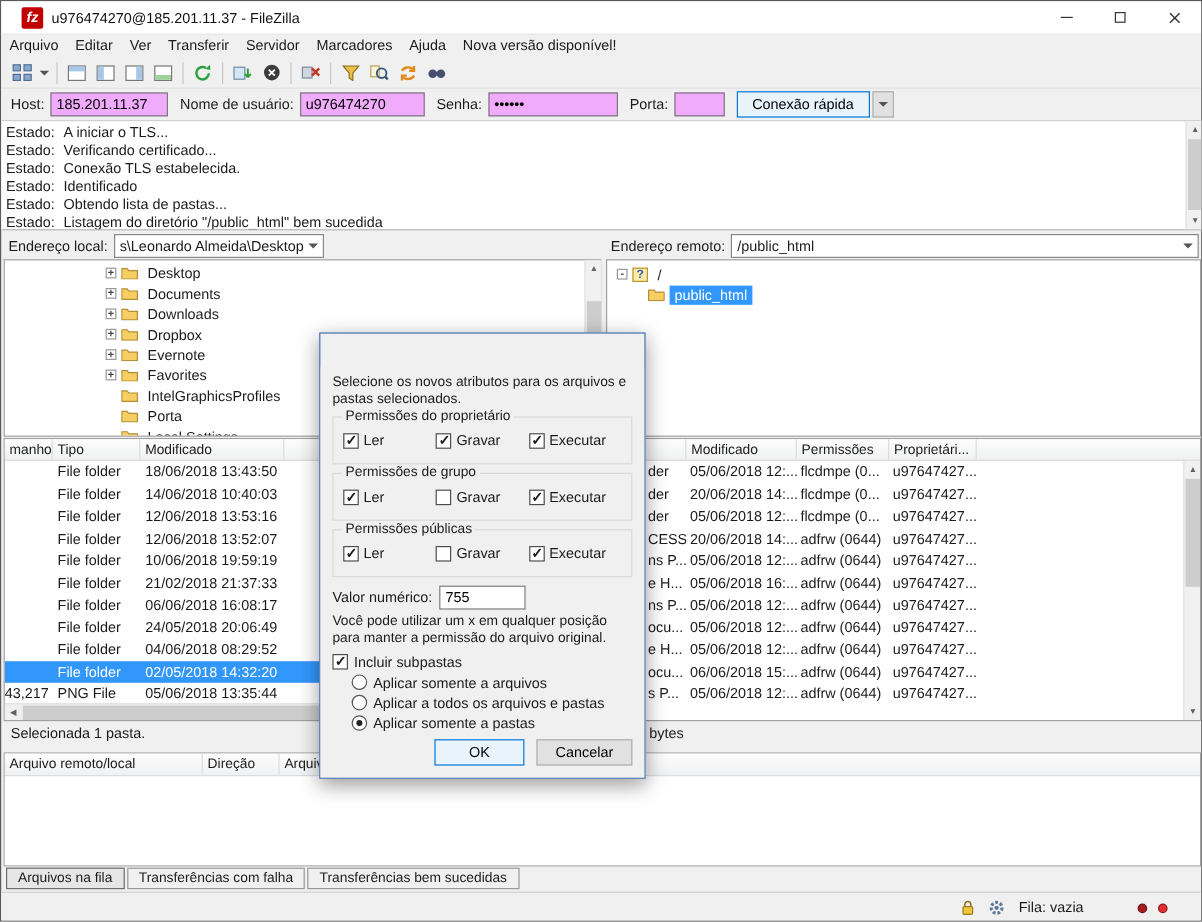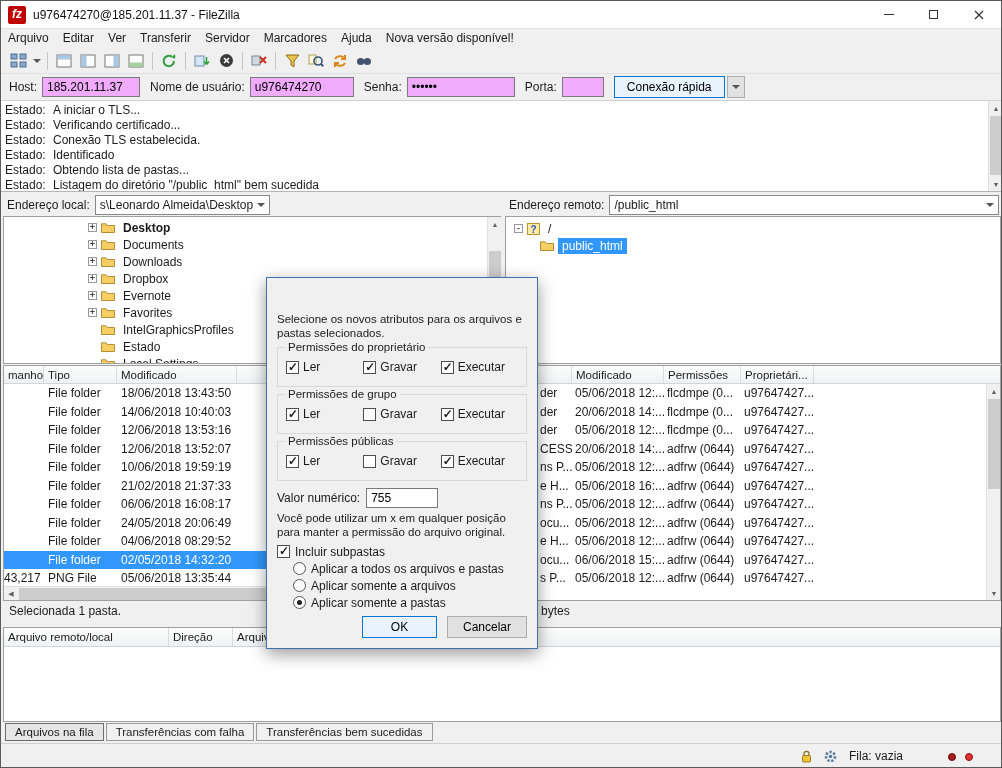--- a/index.html
+++ b/index.html
@@ -3,21 +3,21 @@
 <meta charset="utf-8">
 <style>
   *{box-sizing:border-box;margin:0;padding:0}
   html,body{width:1002px;height:768px}
   body{position:relative;font-family:"Liberation Sans",sans-serif;font-size:12px;color:#1b1b1b;
        background:#f0f0f0;overflow:hidden;border:1px solid #5a5a5a}
 
   
   .titlebar{position:absolute;left:0;top:0;width:100%;height:28px;background:#fff;
             display:flex;align-items:center;border-bottom:1px solid #e3e3e3}
-  .fz-logo{width:18px;height:18px;margin-left:7px;background:#c00000;color:#fff;
+  .fz-logo{width:18px;height:18px;margin-left:17px;background:#c00000;color:#fff;
            font-style:italic;font-weight:bold;font-size:12px;text-align:center;line-height:17px;border-radius:2px}
   .title-text{margin-left:7px;font-size:12px;color:#111}
   .win-controls{margin-left:auto;display:flex;height:28px}
   .wc{width:45px;height:28px;display:flex;align-items:center;justify-content:center}
   .min-glyph{width:10px;height:1px;background:#333;display:block}
   .max-glyph{width:9px;height:9px;border:1px solid #333;display:block}
 
   
   .menubar{position:absolute;left:0;top:28px;width:100%;height:19px;display:flex;align-items:center;background:#f0f0f0}
   .menu-item{padding:0 7px;height:19px;line-height:19px;font-size:12px}
@@ -62,21 +62,21 @@
   .combo{display:flex;align-items:center;height:20px;background:#fff;border:1px solid #888;padding-left:4px}
   .combo-arrow{margin-left:auto;width:16px;display:flex;justify-content:center}
 
   
   .tree{position:absolute;top:215px;height:148px;background:#fff;border:1px solid #a0a0a0;overflow:hidden}
   .tree-row{height:17px;display:flex;align-items:center;white-space:nowrap}
   .exp{width:9px;height:9px;flex:0 0 9px;margin-right:4px;font:bold 9px/7px "Liberation Sans",sans-serif;
        text-align:center;color:#444;visibility:hidden}
   .exp[data-exp="+"],.exp[data-exp="-"]{visibility:visible;border:1px solid #999;background:#fff}
   .tree-label{padding:1px 4px}
-  .tree-label[data-bold="true"]{font-weight:bold}
+  .tree-label[data-bold="true"]{font-weight:normal}
   .tree-label.sel{background:#3297fd;color:#fff}
   .ficon{margin-right:4px;flex:0 0 auto}
   .q-icon{width:13px;height:12px;margin-right:4px;background:#fde9a8;border:1px solid #b8962e;
           color:#2f5bbd;font:bold 10px/11px "Liberation Sans",sans-serif;text-align:center}
 
   
   .flist{position:absolute;top:364px;height:236px;background:#fff;border:1px solid #a0a0a0}
   .list-header{position:absolute;left:0;right:0;top:0;height:18px;display:flex;
                background:linear-gradient(#fdfdfd,#f0f1f2);border-bottom:1px solid #d5d5d5}
   .hc{padding:1px 4px;border-right:1px solid #dcdcdc;font-size:11.5px;line-height:16px;
@@ -399,21 +399,21 @@
         <path d="M.5 10.5 V1.8 H5 l1.3 1.7 h7.2 v7 Z" fill="#f7ce63" stroke="#b38f35"></path>
       </svg>
       <span class="tree-label">IntelGraphicsProfiles</span>
     </div>
 
     <div class="tree-row">
       <span class="exp" data-exp=""></span>
       <svg class="ficon" width="14" height="11">
         <path d="M.5 10.5 V1.8 H5 l1.3 1.7 h7.2 v7 Z" fill="#f7ce63" stroke="#b38f35"></path>
       </svg>
-      <span class="tree-label">Estado</span>
+      <span class="tree-label">Porta</span>
     </div>
 
     <div class="tree-row">
       <span class="exp" data-exp=""></span>
       <svg class="ficon" width="14" height="11">
         <path d="M.5 10.5 V1.8 H5 l1.3 1.7 h7.2 v7 Z" fill="#f7ce63" stroke="#b38f35"></path>
       </svg>
       <span class="tree-label">Local Settings</span>
     </div>
 
@@ -727,26 +727,26 @@
 
     <div class="dlg-hint">Você pode utilizar um x em qualquer posição para manter a permissão do arquivo original.</div>
 
     <div class="sub-row">
       <span class="cb" data-checked="true"></span>
       <span>Incluir subpastas</span>
     </div>
 
       <div class="radio-row">
         <span class="radio" data-checked="false"></span>
-        <span>Aplicar a todos os arquivos e pastas</span>
+        <span>Aplicar somente a arquivos</span>
       </div>
 
       <div class="radio-row">
         <span class="radio" data-checked="false"></span>
-        <span>Aplicar somente a arquivos</span>
+        <span>Aplicar a todos os arquivos e pastas</span>
       </div>
 
       <div class="radio-row">
         <span class="radio" data-checked="true"></span>
         <span>Aplicar somente a pastas</span>
       </div>
 
     <div class="dlg-buttons">
       <button class="btn btn-ok">OK</button>
       <button class="btn btn-cancel">Cancelar</button>

